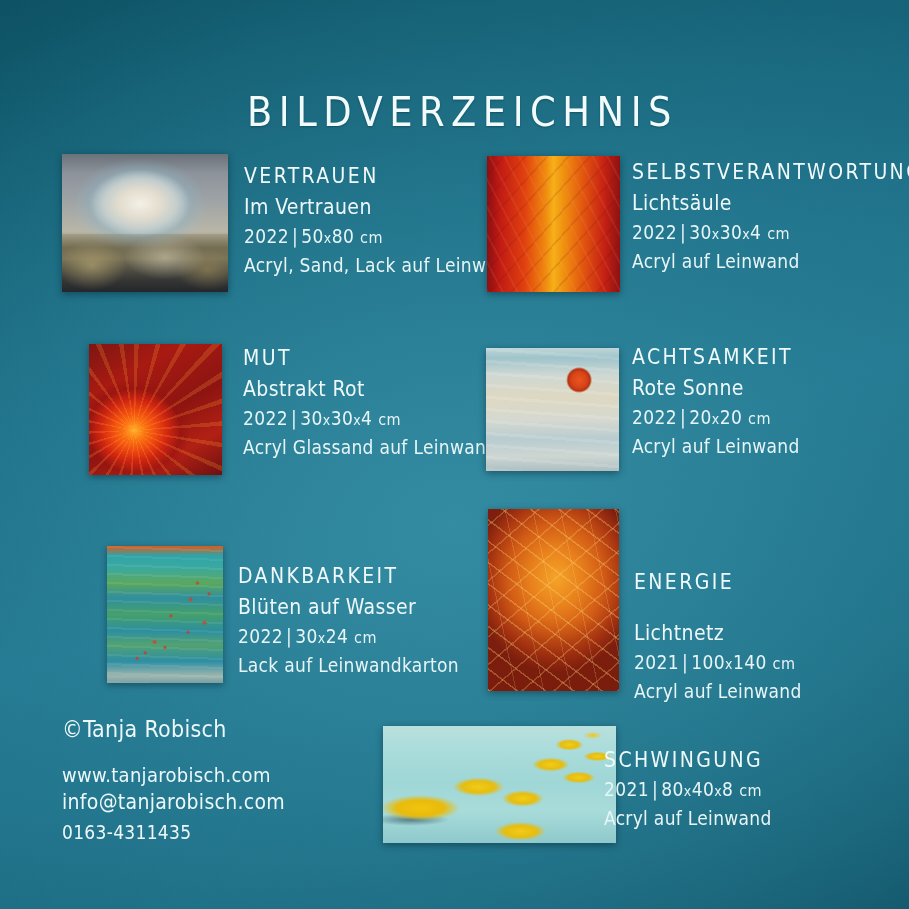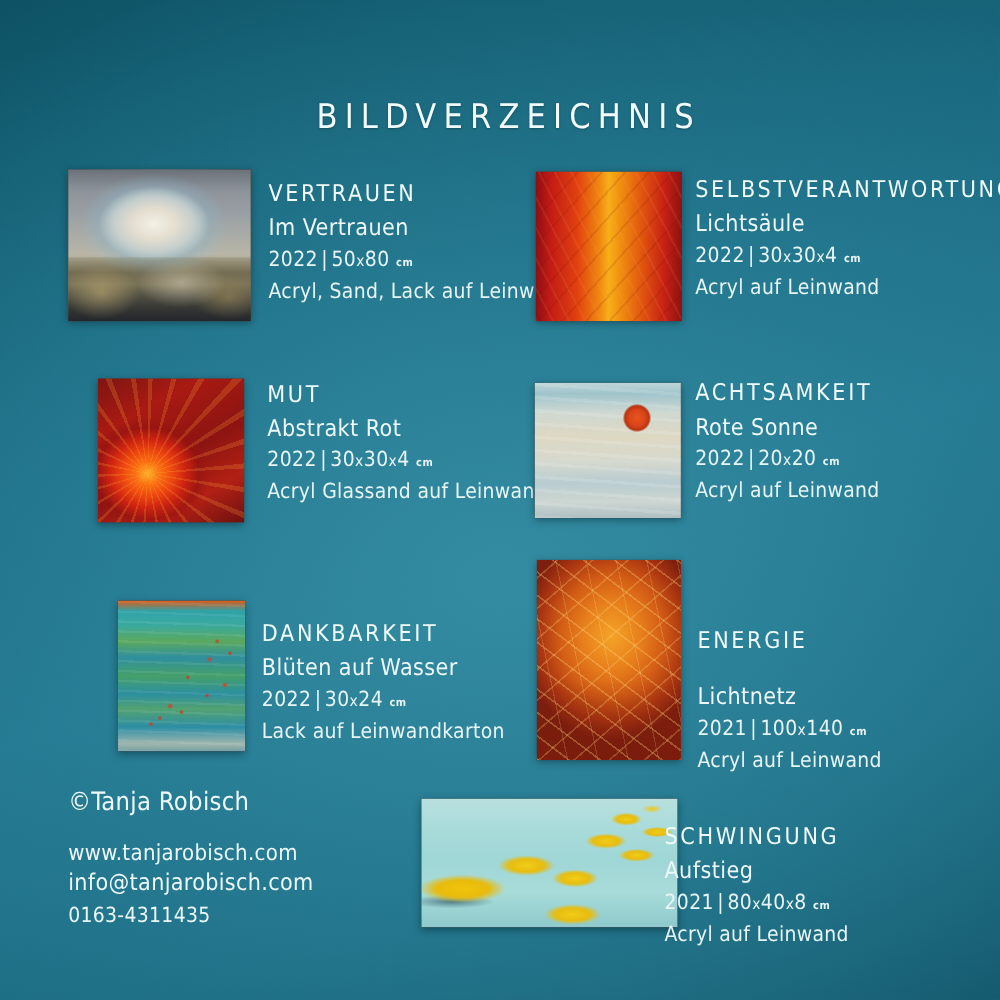--- a/index.html
+++ b/index.html
@@ -11,21 +11,21 @@
   #poster{
     position:relative;width:909px;height:909px;
     background:
       radial-gradient(ellipse 120% 95% at 50% 58%, rgba(52,140,162,0.95) 0%, rgba(40,124,146,0.6) 38%, rgba(18,86,106,0.25) 68%, rgba(10,66,84,0.55) 100%),
       linear-gradient(160deg,#0d5365 0%,#1b6e85 30%,#26809a 55%,#1d7087 78%,#125468 100%);
     color:#eaf6f7;
   }
   
   .title{
     position:absolute;left:0;right:0;top:88px;text-align:center;
-    font-size:31px;letter-spacing:6.5px;font-weight:300;
+    font-size:41px;letter-spacing:6.5px;font-weight:300;
     color:#f2fbfc;font-stretch:condensed;
     text-shadow:0 1px 2px rgba(0,30,40,.35);
     margin-left:16px;
   }
   
   .entry{position:absolute;}
   .art{
     position:absolute;overflow:hidden;
     box-shadow:0 2px 7px rgba(0,25,35,.45);
     background:#444;
@@ -41,21 +41,21 @@
     letter-spacing:.4px;line-height:1.05;margin-top:9px;font-stretch:condensed;
   }
   .cap-dim{
     font-size:19px;font-weight:300;color:#e8f5f7;
     letter-spacing:.4px;line-height:1.05;margin-top:9px;font-stretch:condensed;
   }
   .cap-mat{
     font-size:19px;font-weight:300;color:#e8f5f7;
     letter-spacing:.3px;line-height:1.05;margin-top:9px;font-stretch:condensed;
   }
-  .u{font-size:10px;letter-spacing:.5px;font-weight:bold;}
+  .u{font-size:16px;letter-spacing:.5px;}
   .xs{font-size:14px;}
   .bar{padding:0 3px;}
   
   .contact{position:absolute;left:62px;top:718px;line-height:1.0;}
   .contact div{font-weight:300;color:#edf8fa;letter-spacing:.3px;font-stretch:condensed;}
   .c1{font-size:23px;margin-bottom:24px;}
   .c2{font-size:20px;margin-bottom:7px;letter-spacing:1.1px;}
   .c3{font-size:21px;margin-bottom:10px;letter-spacing:1.1px;text-align:center;}
   .c4{font-size:19px;letter-spacing:1.2px;}
 
@@ -244,21 +244,20 @@
       <div class="cap-mat">Acryl auf Leinwand</div>
     </div>
   </div>
 
   <div class="entry">
     <div class="art" style="left:383px;top:726px;width:233px;height:117px;">
       <div class="inner p-aufstieg"></div>
     </div>
     <div class="caption" style="left:604px;top:724px;margin-top:25px;">
       <div class="cap-title">SCHWINGUNG</div>
-      <div class="cap-sub">Aufstieg</div>
       <div class="cap-dim"><span>2021</span><span class="bar">|</span><span>80</span><span class="xs">x</span><span>40</span><span class="xs">x</span><span>8</span> <span class="u">cm</span></div>
       <div class="cap-mat">Acryl auf Leinwand</div>
     </div>
   </div>
 
   <div class="contact">
     <div class="c1">©Tanja Robisch</div>
     <div class="c2">www.tanjarobisch.com</div>
     <div class="c3">info@tanjarobisch.com</div>
     <div class="c4">0163-4311435</div>

